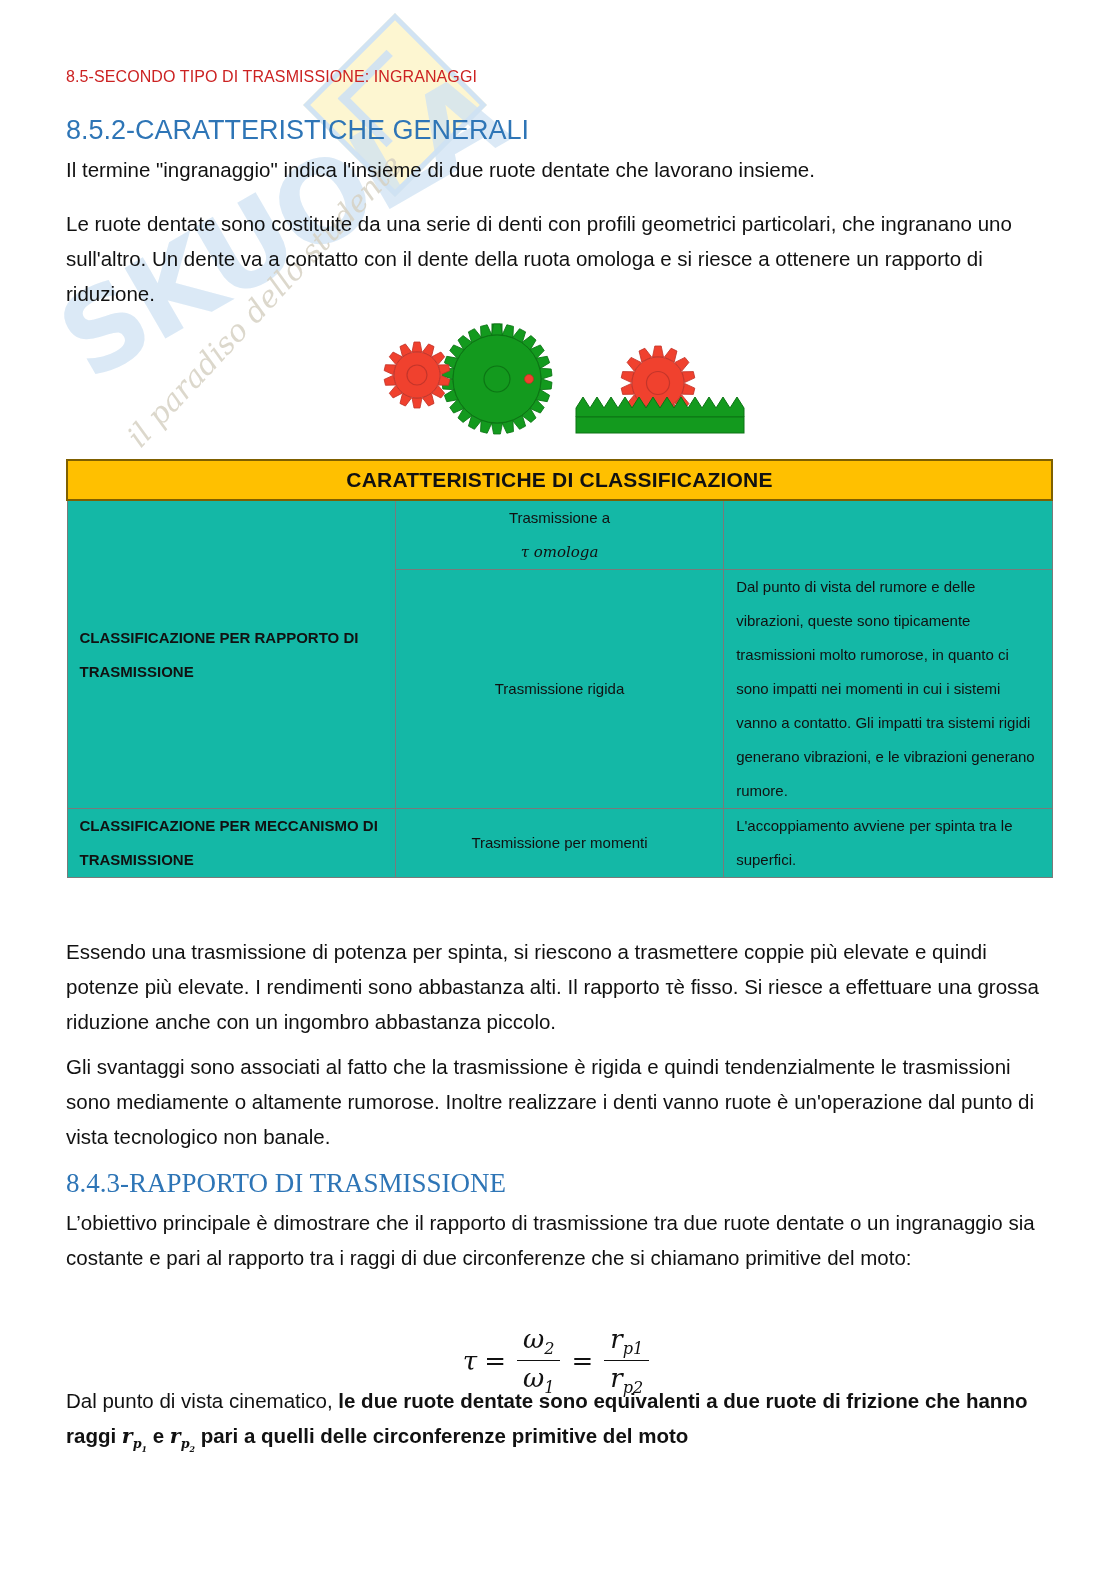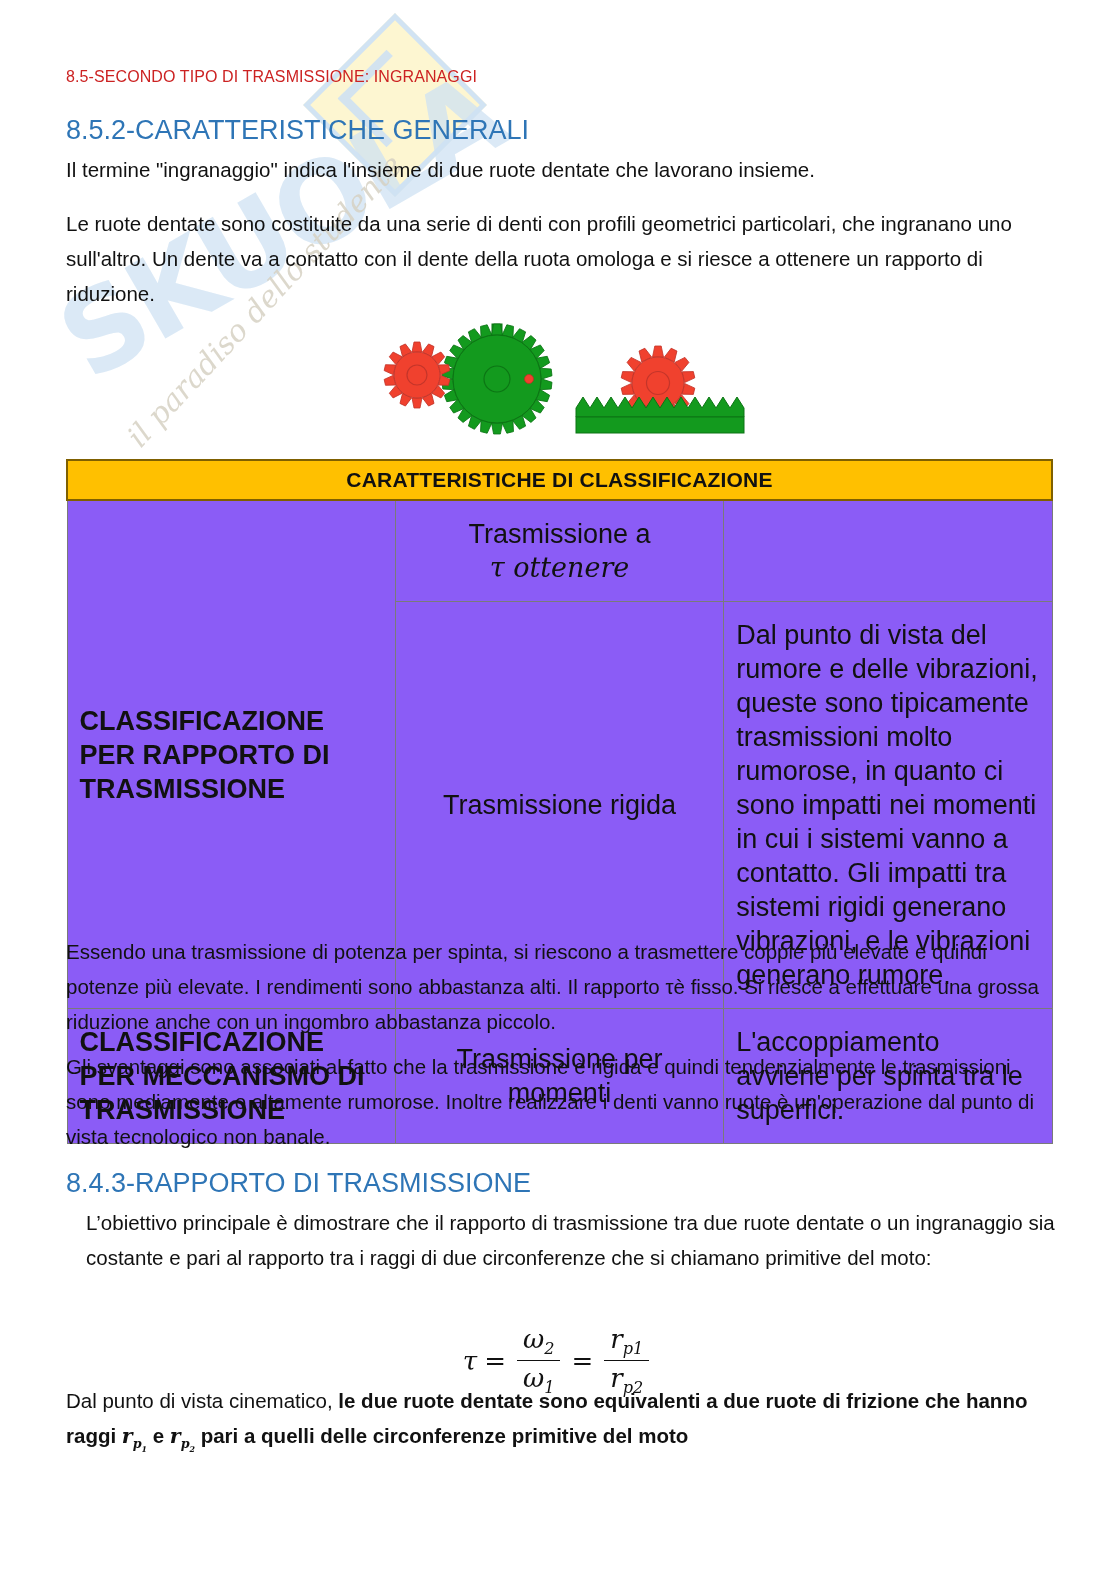--- a/index.html
+++ b/index.html
@@ -121,26 +121,26 @@
   .tbl {
     position: absolute;
     left: 66px;
     top: 459px;
     width: 987px;
     border-collapse: collapse;
     table-layout: fixed;
   }
   .tbl td, .tbl th {
     border: 1.5px solid #7a7a7a;
-    padding: 16px 12px;
+    padding: 0 12px;
     vertical-align: middle;
-    font-size: 27px;
+    font-size: 15px;
     line-height: 34px;
     color: #111111;
-    background: #8b5cf6;
+    background: #14b8a6;
   }
   .tbl .thead {
     background: #ffc000;
     border: 2px solid #7f6000;
     text-align: center;
     font-weight: bold;
     font-size: 21px;
     letter-spacing: 0.2px;
     padding: 5px 0;
     line-height: 28px;
@@ -314,43 +314,43 @@
 
     <table class="tbl">
       <tbody>
           <tr>
         <td class="thead" colspan="3">CARATTERISTICHE DI CLASSIFICAZIONE</td>
       </tr>
       <tr>
         <td class="c-label" rowspan="2"><span>CLASSIFICAZIONE PER RAPPORTO DI TRASMISSIONE</span></td>
         <td class="c-mid">
           <div>Trasmissione a</div>
-          <div class="mathi">τ ottenere</div>
+          <div class="mathi">τ omologa</div>
         </td>
         <td class="c-desc"></td>
       </tr>
       <tr>
         <td class="c-mid">Trasmissione rigida</td>
         <td class="c-desc">Dal punto di vista del rumore e delle vibrazioni, queste sono tipicamente trasmissioni molto rumorose, in quanto ci sono impatti nei momenti in cui i sistemi vanno a contatto. Gli impatti tra sistemi rigidi generano vibrazioni, e le vibrazioni generano rumore.</td>
       </tr>
       <tr>
         <td class="c-label">CLASSIFICAZIONE PER MECCANISMO DI TRASMISSIONE</td>
         <td class="c-mid">Trasmissione per momenti</td>
         <td class="c-desc">L'accoppiamento avviene per spinta tra le superfici.</td>
       </tr>
     </tbody>
       </table>
 
     <div class="para" style="top:934px;">Essendo una trasmissione di potenza per spinta, si riescono a trasmettere coppie più elevate e quindi potenze più elevate. I rendimenti sono abbastanza alti. Il rapporto τè fisso. Si riesce a effettuare una grossa riduzione anche con un ingombro abbastanza piccolo.</div>
 
     <div class="para" style="top:1049px;">Gli svantaggi sono associati al fatto che la trasmissione è rigida e quindi tendenzialmente le trasmissioni sono mediamente o altamente rumorose. Inoltre realizzare i denti vanno ruote è un'operazione dal punto di vista tecnologico non banale.</div>
 
-    <div class="h2" style="top:1168px;">8.4.3-RAPPORTO DI TRASMISSIONE</div>
-
-    <div class="para" style="top:1205px;margin-left:20px;">L’obiettivo principale è dimostrare che il rapporto di trasmissione tra due ruote dentate o un ingranaggio sia costante e pari al rapporto tra i raggi di due circonferenze che si chiamano primitive del moto:</div>
+    <div class="h2" style="top:1168px;font-family:Liberation Serif, serif;">8.4.3-RAPPORTO DI TRASMISSIONE</div>
+
+    <div class="para" style="top:1205px;">L’obiettivo principale è dimostrare che il rapporto di trasmissione tra due ruote dentate o un ingranaggio sia costante e pari al rapporto tra i raggi di due circonferenze che si chiamano primitive del moto:</div>
 
     <div class="formula" style="top:1308px;">
       <span class="tau-sym">τ</span><span class="eq">=</span><span class="frac"><span class="num"><span>ω</span><sub class="s">2</sub></span><span class="den"><span>ω</span><sub class="s">1</sub></span></span><span class="eq">=</span><span class="frac"><span class="num"><span>r</span><sub class="s">p1</sub></span><span class="den"><span>r</span><sub class="s">p2</sub></span></span>
     </div>
 
     <div class="para" style="top:1383px;">
       <span>Dal punto di vista cinematico, </span><b class="strong">le due ruote dentate sono equivalenti a due ruote di frizione che hanno raggi </b><b class="strong mathi"><span>r</span><sub class="s"><span>p</span><sub class="s">1</sub></sub></b><b class="strong"> e </b><b class="strong mathi"><span>r</span><sub class="s"><span>p</span><sub class="s">2</sub></sub></b><b class="strong"> pari a quelli delle circonferenze primitive del moto</b>
     </div>
 
   </div>

